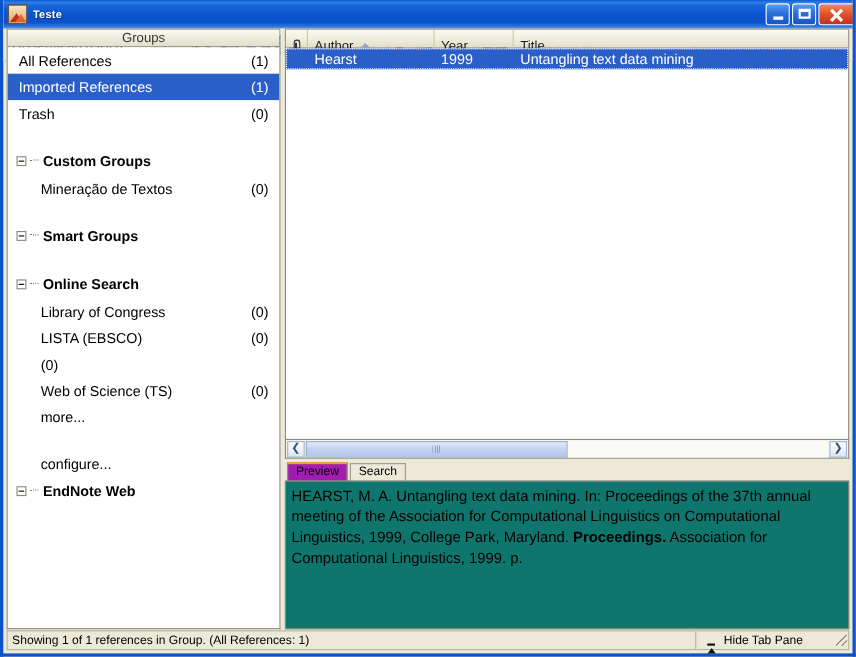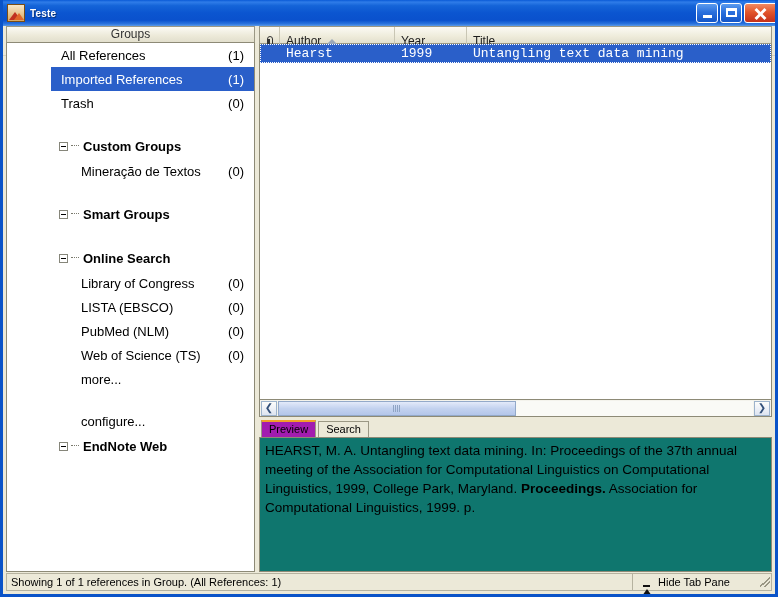--- a/index.html
+++ b/index.html
@@ -130,21 +130,20 @@
   .panehdr {
     height: 17px; box-sizing:border-box;
     background: linear-gradient(to bottom,#fbfaf4,#ece9d8 60%,#e2dfcd);
     border:1px solid #9b9884; border-bottom:1px solid #8d8a76;
     font-size: 12px; color:#333; text-align:center; line-height:15px;
   }
   .groupslist {
     flex:1; background:#fff; border:1px solid #8d8a76; border-top:none;
     overflow:hidden; position:relative;
     font-size: 13px;
-    padding-left: 44px;
   }
   .grow {
     height: 24px; display:flex; align-items:center;
     padding-left: 10px; padding-right: 10px;
     color:#000; white-space:nowrap;
   }
   .grow .gname { flex:1; }
   .grow .gcount { color:#000; }
   .grow.sel { background:#2a5fc9; color:#fff; }
   .grow.sel .gcount { color:#fff; }
@@ -185,21 +184,21 @@
   .sortasc {
     width:0;height:0;margin-left:6px;
     border-left:5px solid transparent;border-right:5px solid transparent;
     border-bottom:5px solid #9aa7b8;
   }
   .reflist {
     flex:1; background:#fff; border:1px solid #8d8a76; border-top:none;
     overflow:hidden; position:relative; font-size:13px; min-height:0;
   }
   .refrow { height: 19px; display:flex; align-items:center; }
-  .refrow.sel { background:#2a5fc9; color:#fff; outline:1px dotted #fff; outline-offset:-1px;font-family:Liberation Mono, monospace;}
+  .refrow.sel { background:#2a5fc9; color:#fff; outline:1px dotted #fff; outline-offset:-1px;}
   .refrow .rc { padding-left:6px; box-sizing:border-box; white-space:nowrap; overflow:hidden;}
   .rc.c-clip{width:20px;}
   .rc.c-author{width:115px;}
   .rc.c-year{width:72px;}
   .rc.c-title{flex:1;}
 
   
   .hscroll {
     height: 17px; display:flex; align-items:center;
     background:#f4f3ec; border:1px solid #8d8a76; border-top:none;
@@ -463,21 +462,20 @@
           </div>
           <div class="grow child">
             <span class="gname">Library of Congress</span>
             <span class="gcount">(0)</span>
           </div>
           <div class="grow child">
             <span class="gname">LISTA (EBSCO)</span>
             <span class="gcount">(0)</span>
           </div>
           <div class="grow child">
-            <span class="gname">PubMed (NLM)</span>
             <span class="gcount">(0)</span>
           </div>
           <div class="grow child">
             <span class="gname">Web of Science (TS)</span>
             <span class="gcount">(0)</span>
           </div>
           <div class="grow child">
             <span class="gname">more...</span>
           </div>
           <div class="spacer"></div>

